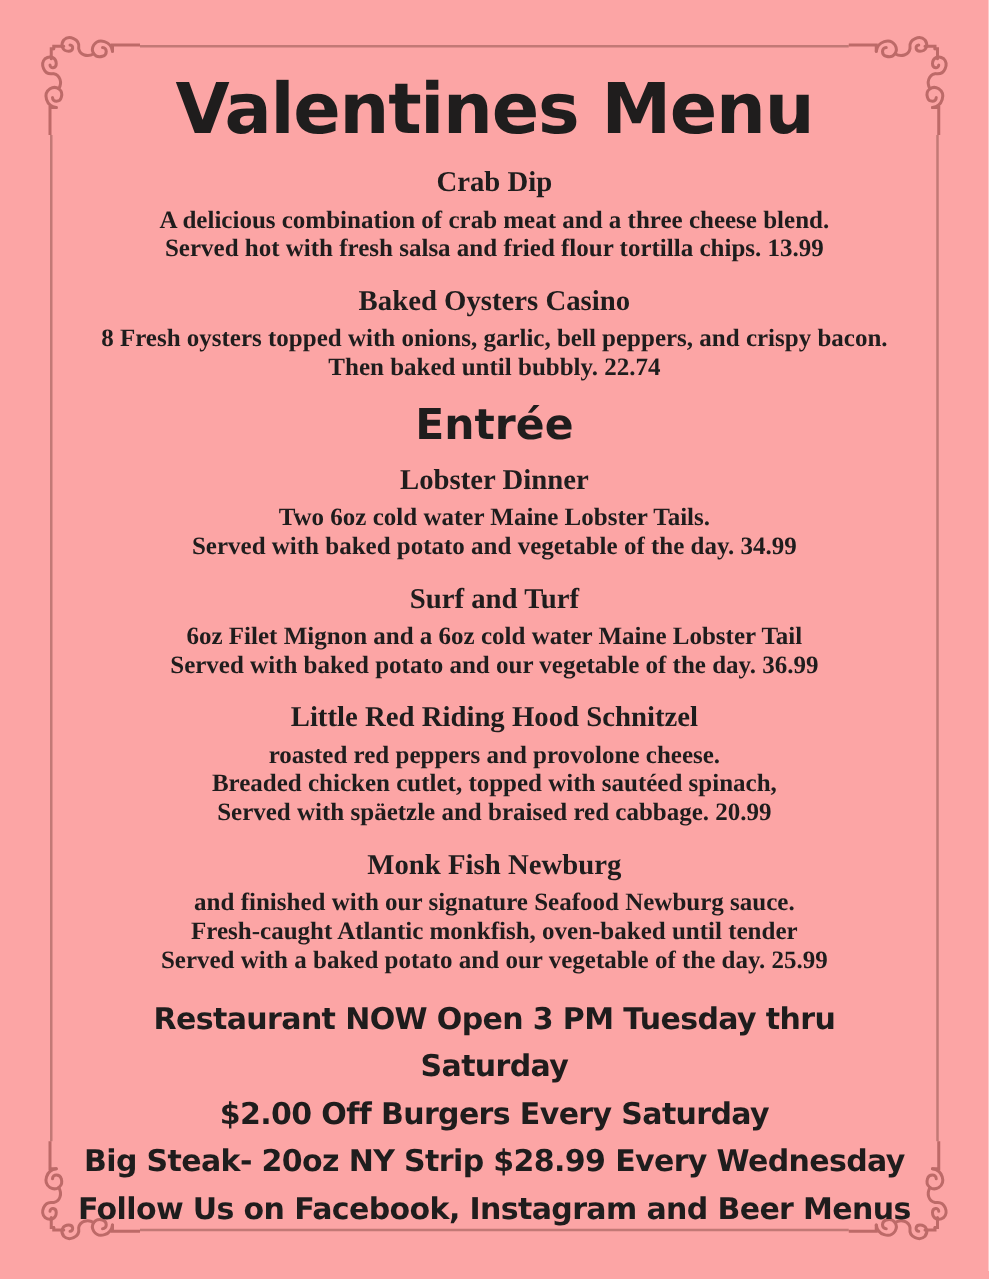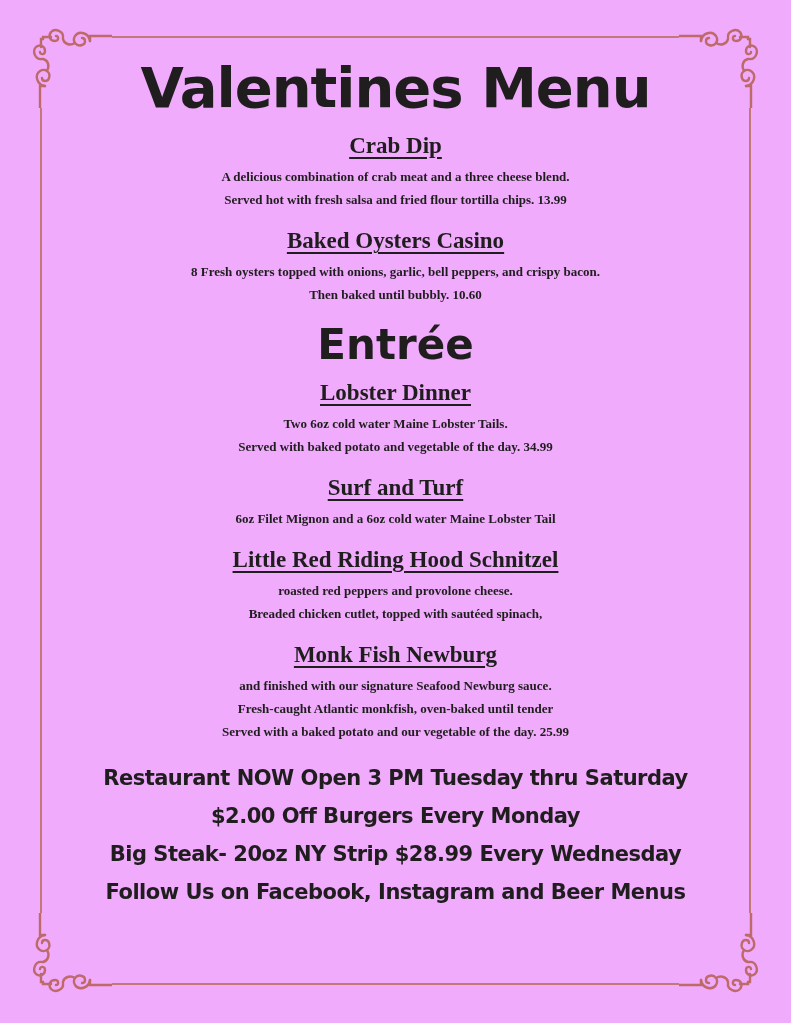--- a/index.html
+++ b/index.html
@@ -1,21 +1,21 @@
 <!DOCTYPE html>
 <html><head>
 <meta charset="utf-8">
 <style>
   html, body { margin: 0; padding: 0; background: #ffffff; }
   .page {
     position: relative;
     width: 791px;
     height: 1023px;
     margin: 0 auto;
-    background: #f0abfc;
+    background: #fca5a5;
     overflow: hidden;
     color: #1f1d1d;
     font-family: "Liberation Serif", serif;
   }
 
   
   .border-line { position: absolute; background: #c27976; }
   .border-line.top    { top: 36px;    left: 112px; right: 112px; height: 2px; }
   .border-line.bottom { bottom: 38px; left: 112px; right: 112px; height: 2px; }
   .border-line.left   { left: 40px;   top: 108px;  bottom: 110px; width: 2px; }
@@ -37,48 +37,47 @@
   .script { font-family: "DejaVu Sans", cursive; font-weight: 700; }
 
   .title {
     font-size: 56px;
     line-height: 1.15;
     margin: 16px 0 12px;
     letter-spacing: -1px;
   }
 
   .section-heading {
-    font-size: 42px;
+    font-size: 34px;
     line-height: 1.1;
     margin: 4px 0 10px;
     font-weight: 700;
   }
 
   .menu-item { margin: 0 0 16px; }
 
   .item-name {
     font-size: 23px;
     font-weight: 700;
     margin: 0 0 5px;
-    text-decoration: underline;
     text-decoration-thickness: 2px;
     text-underline-offset: 4px;
     line-height: 28px;
   }
 
   .desc {
-    font-size: 13px;
+    font-size: 20px;
     font-weight: 700;
     line-height: 23px;
     margin: 0;
   }
 
   .announcements { margin-top: 6px; }
   .announce {
-    font-size: 21px;
+    font-size: 24px;
     line-height: 38px;
     margin: 0;
     letter-spacing: -0.5px;
   }
 </style>
 </head>
 <body>
 
 <div class="page">
 
@@ -150,50 +149,52 @@
 
     <section class="menu-item">
       <h2 class="item-name">Crab Dip</h2>
       <p class="desc">A delicious combination of crab meat and a three cheese blend.</p>
       <p class="desc">Served hot with fresh salsa and fried flour tortilla chips. 13.99</p>
     </section>
 
     <section class="menu-item">
       <h2 class="item-name">Baked Oysters Casino</h2>
       <p class="desc">8 Fresh oysters topped with onions, garlic, bell peppers, and crispy bacon.</p>
-      <p class="desc">Then baked until bubbly. 10.60</p>
+      <p class="desc">Then baked until bubbly. 22.74</p>
     </section>
 
     <h2 class="script section-heading">Entrée</h2>
 
     <section class="menu-item">
       <h2 class="item-name">Lobster Dinner</h2>
       <p class="desc">Two 6oz cold water Maine Lobster Tails.</p>
       <p class="desc">Served with baked potato and vegetable of the day. 34.99</p>
     </section>
 
     <section class="menu-item">
       <h2 class="item-name">Surf and Turf</h2>
       <p class="desc">6oz Filet Mignon and a 6oz cold water Maine Lobster Tail</p>
+      <p class="desc">Served with baked potato and our vegetable of the day. 36.99</p>
     </section>
 
     <section class="menu-item">
       <h2 class="item-name">Little Red Riding Hood Schnitzel</h2>
       <p class="desc">roasted red peppers and provolone cheese.</p>
       <p class="desc">Breaded chicken cutlet, topped with sautéed spinach,</p>
+      <p class="desc">Served with späetzle and braised red cabbage.  20.99</p>
     </section>
 
     <section class="menu-item">
       <h2 class="item-name">Monk Fish Newburg</h2>
       <p class="desc">and finished with our signature Seafood Newburg sauce.</p>
       <p class="desc">Fresh-caught Atlantic monkfish, oven-baked until tender</p>
       <p class="desc">Served with a baked potato and our vegetable of the day. 25.99</p>
     </section>
 
     <div class="announcements">
       <p class="script announce">Restaurant NOW Open 3 PM Tuesday thru Saturday</p>
-      <p class="script announce">$2.00 Off Burgers Every Monday</p>
+      <p class="script announce">$2.00 Off Burgers Every Saturday</p>
       <p class="script announce">Big Steak- 20oz NY Strip $28.99 Every Wednesday</p>
       <p class="script announce">Follow Us on Facebook, Instagram and Beer Menus</p>
     </div>
 
   </div>
 </div>
 
 </body></html>

